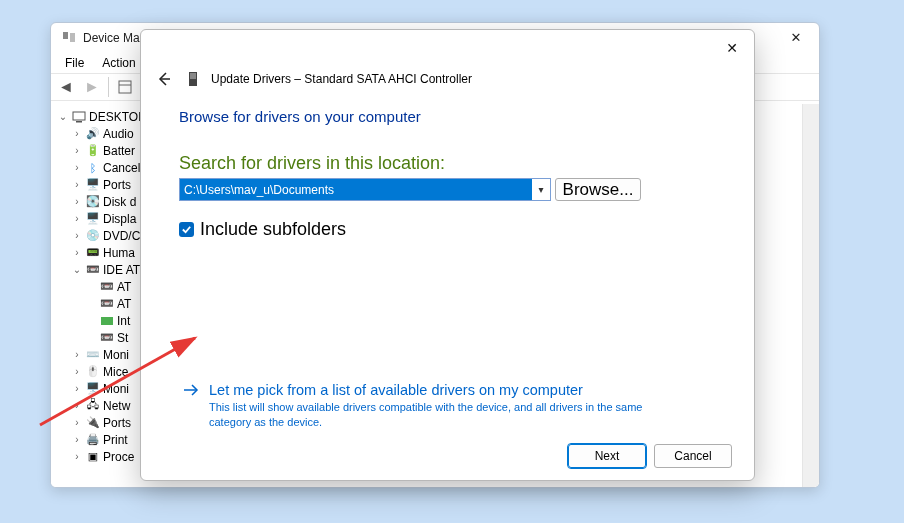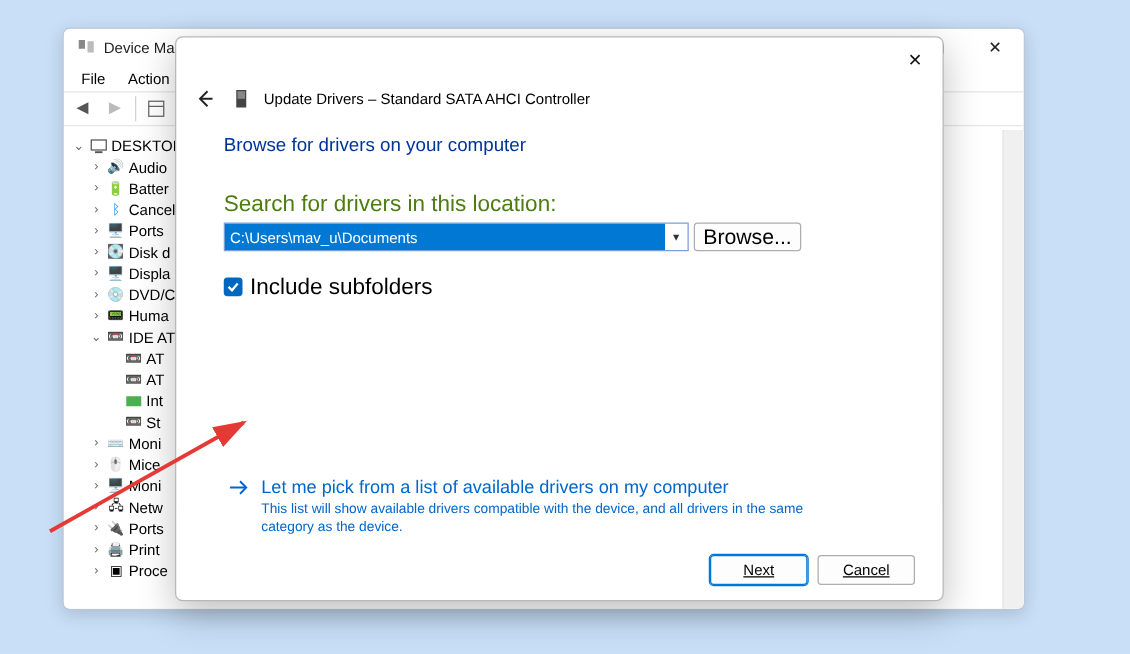--- a/index.html
+++ b/index.html
@@ -78,21 +78,21 @@
     display:flex;
     gap:8px;
     align-items:flex-start;
     padding:4px 2px;
   }
   .cl-arrow { color:#0066cc; font-size:18px; line-height:20px; width:20px; text-align:center;}
   .cl-text .cl-title { color:#0066cc; font-size:14.5px; line-height:20px;}
   .cl-text .cl-desc { color:#0066cc; font-size:11px; line-height:15px; max-width:470px;}
 
   .dlg-footer { height:48px; border-top:0; display:flex; justify-content:flex-end; align-items:center; gap:8px; padding-right:22px;}
-  .dlg-footer button { width:78px; height:24px; border:1px solid #adadad; background:#fdfdfd; font-size:12px; border-radius:3px;text-decoration:underline;}
+  .dlg-footer button { width:78px; height:24px; border:1px solid #adadad; background:#fdfdfd; font-size:12px; border-radius:3px;}
   .dlg-footer .primary { border-color:#0078d4; outline:1px solid #0078d4;}
 
   .red-arrow {
     position:absolute;
     left:30px; top:330px;
     width:180px; height:100px;
     pointer-events:none;
   }
 </style>
 </head>

